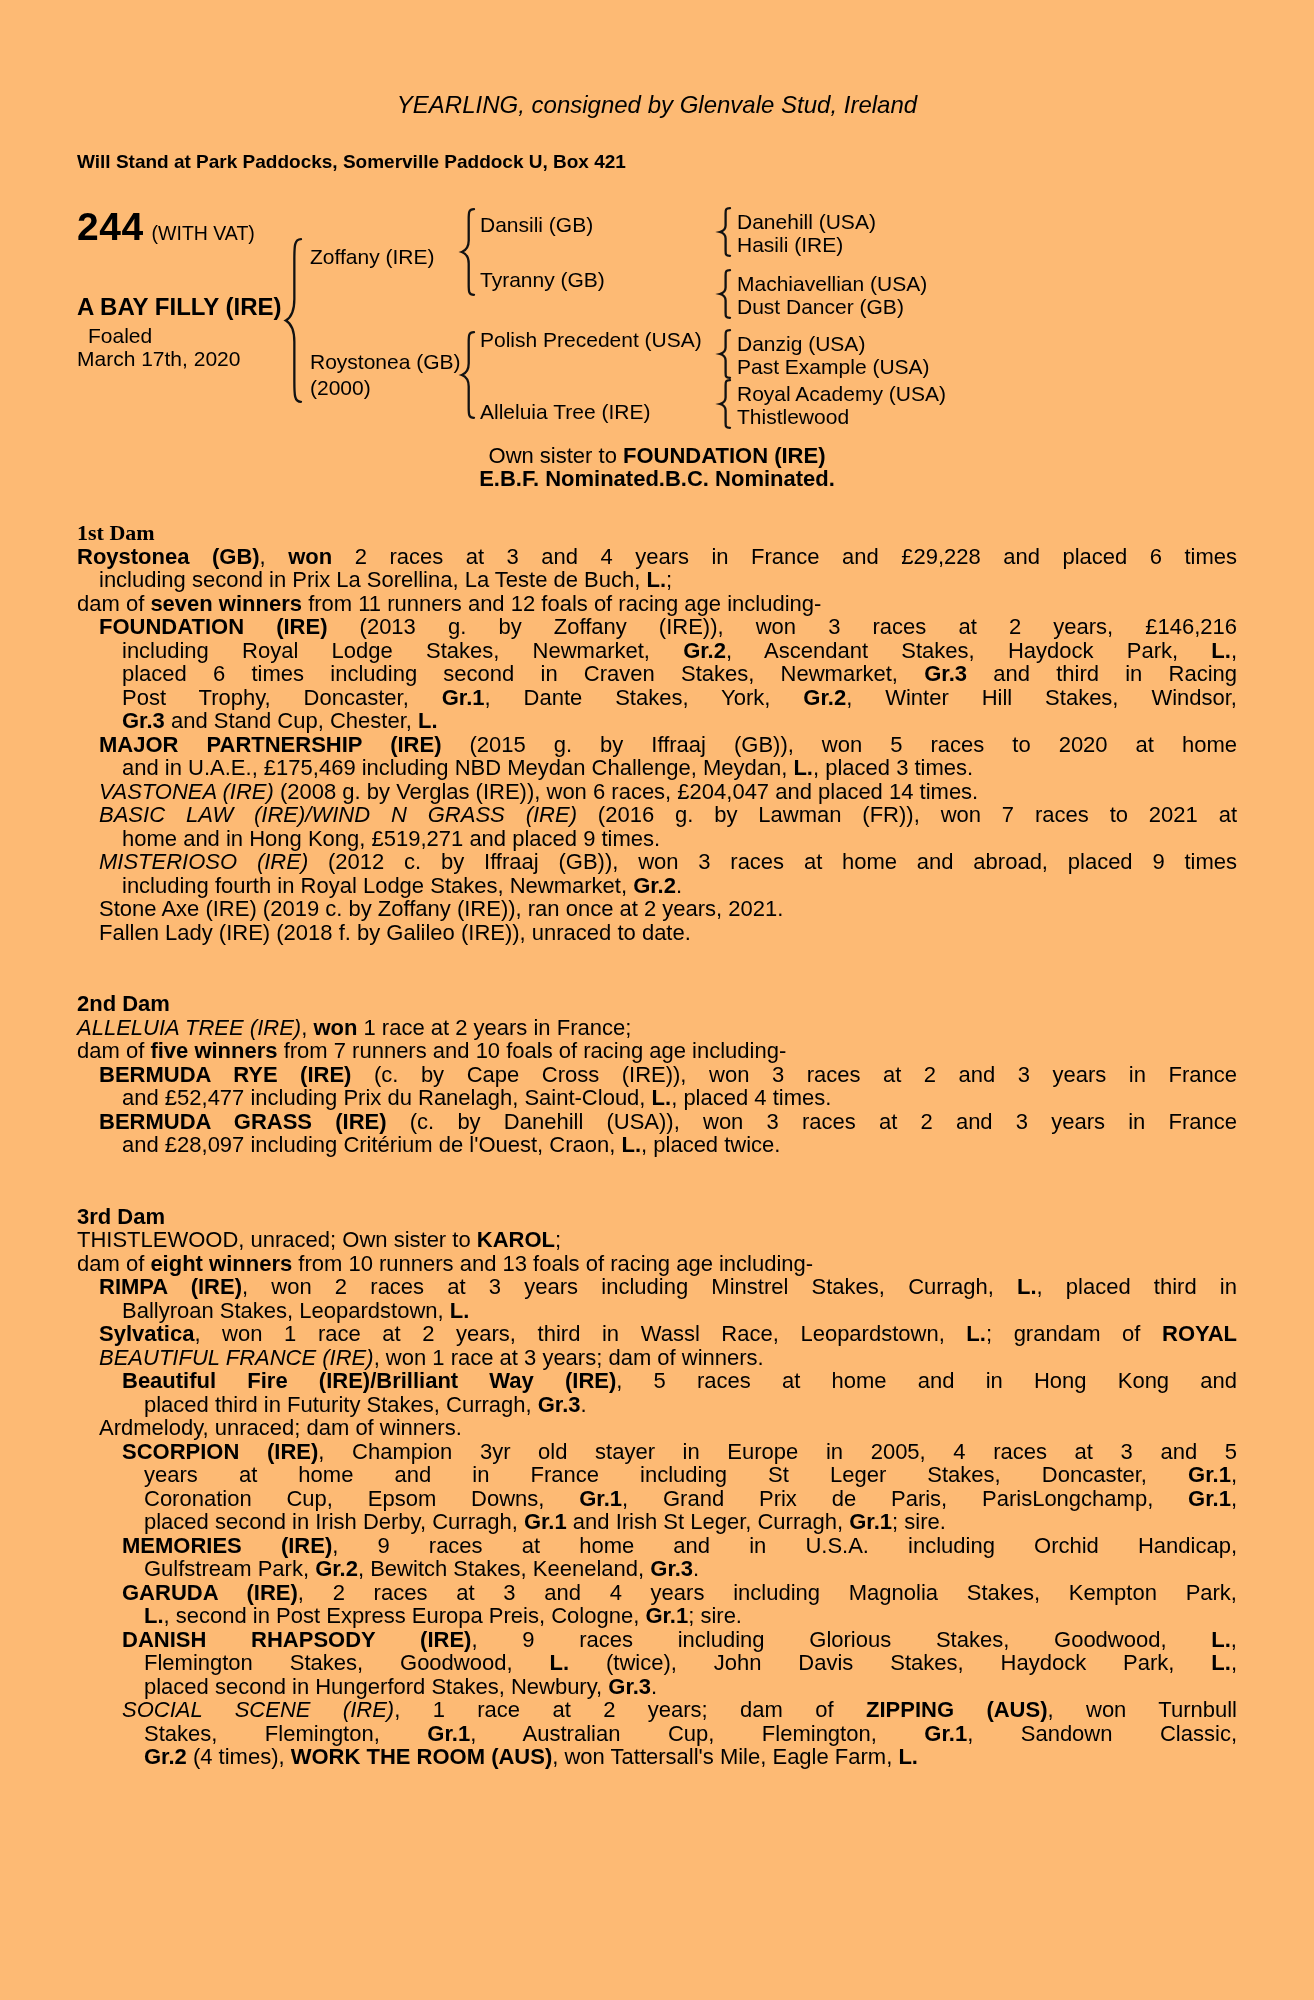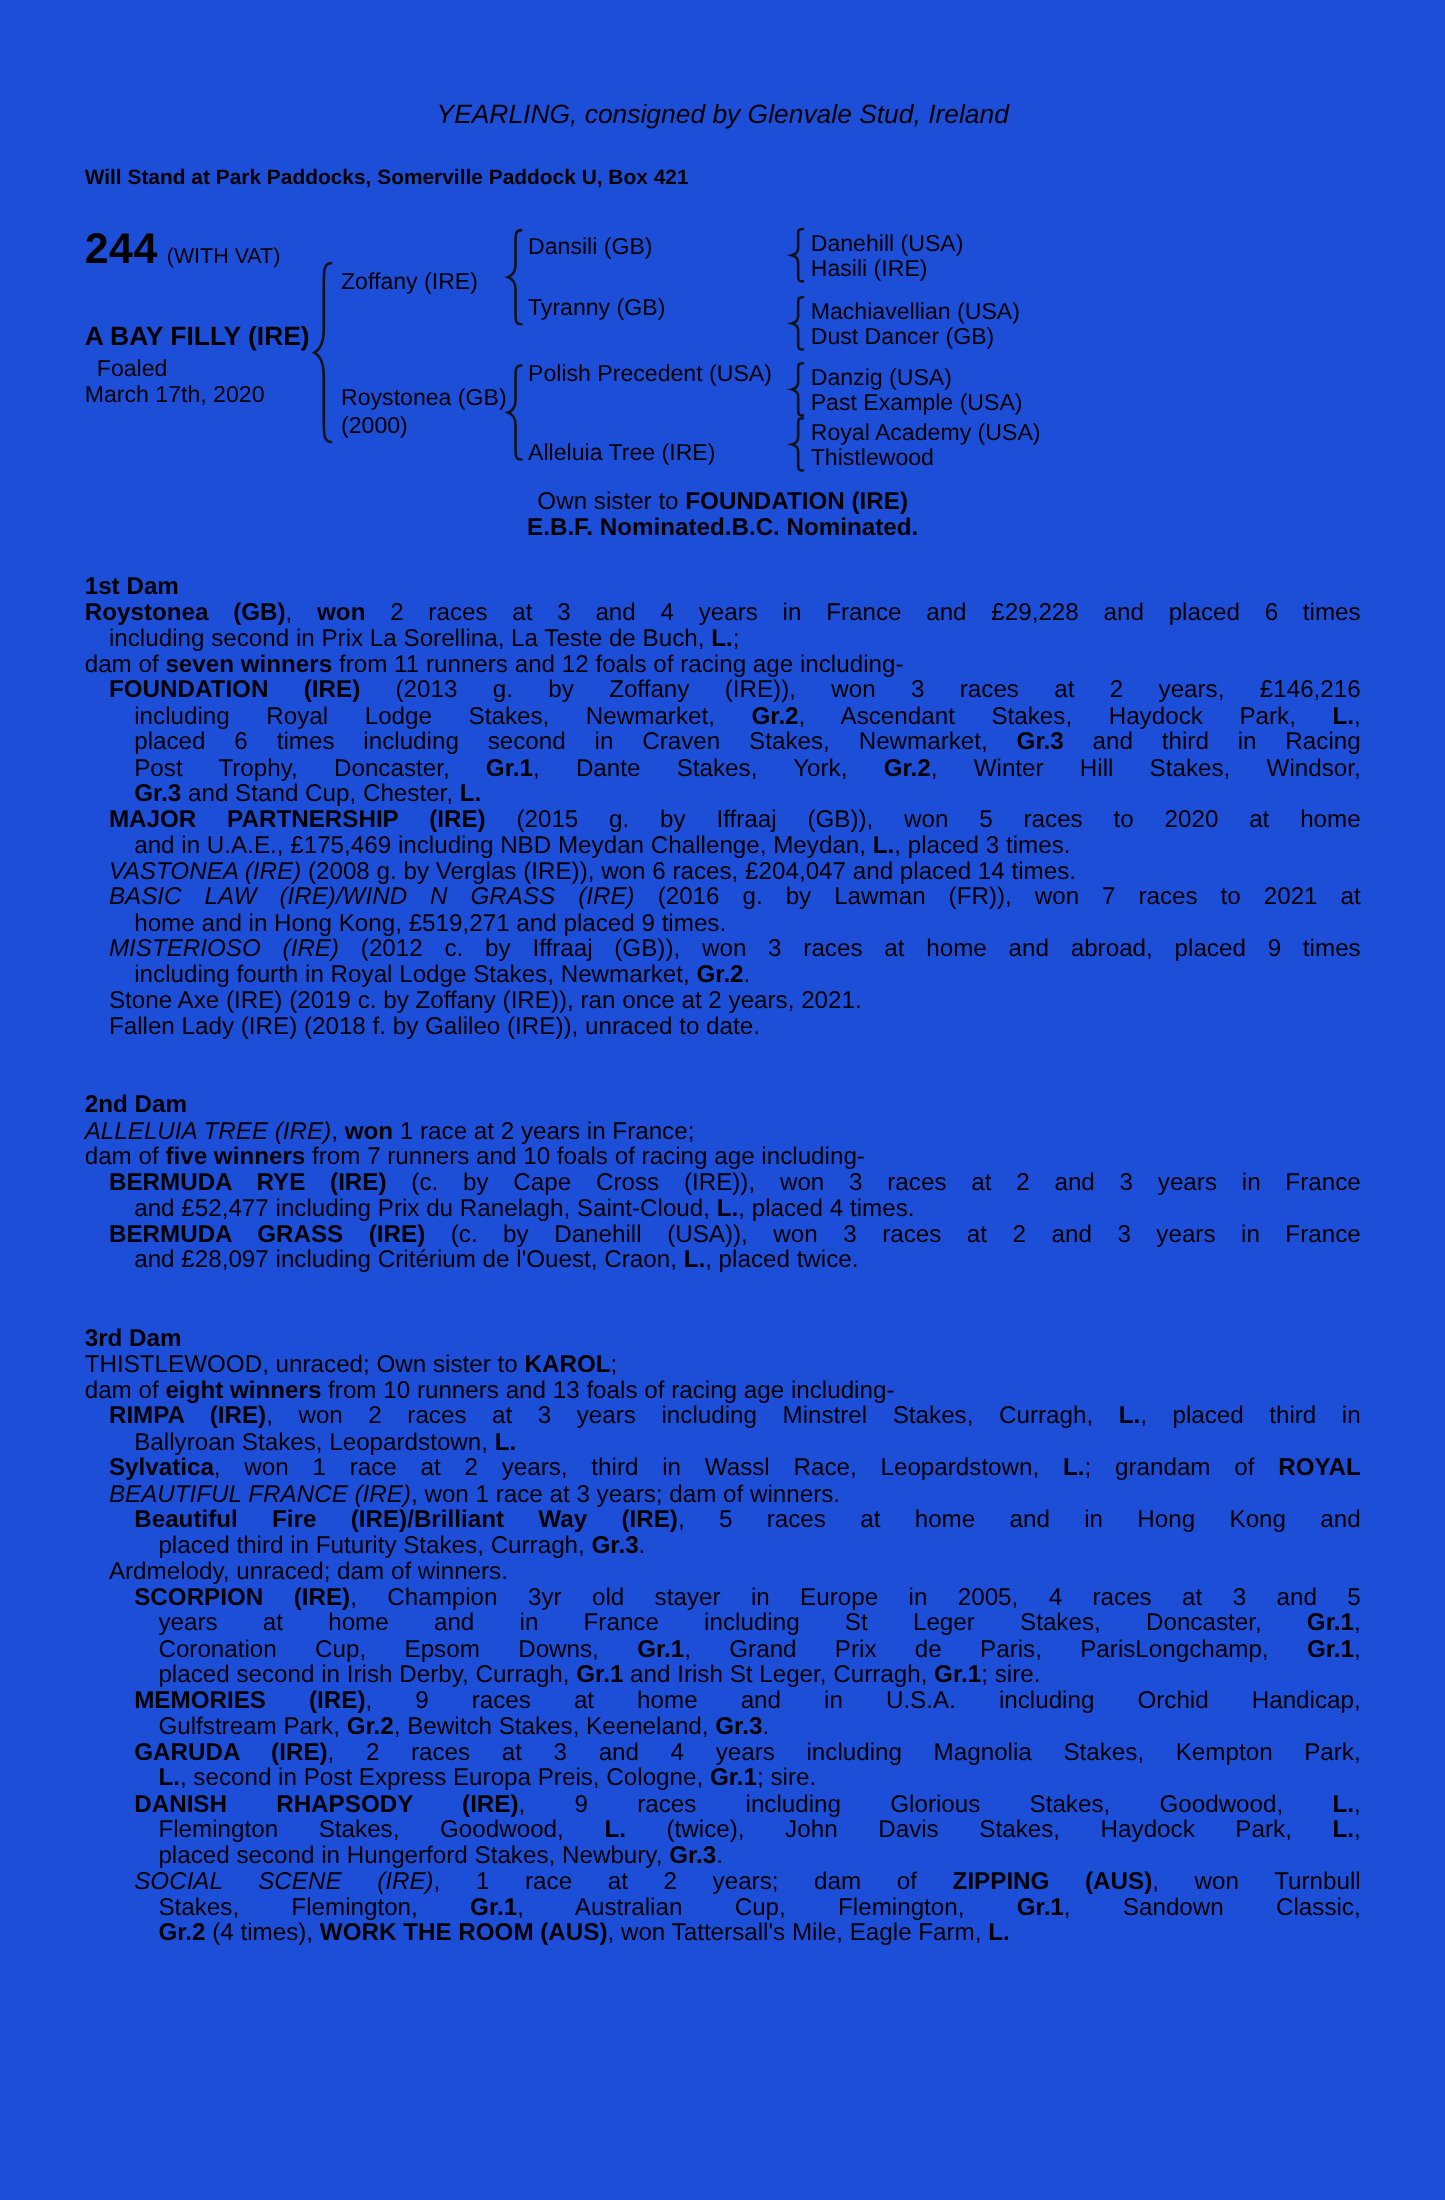--- a/index.html
+++ b/index.html
@@ -1,17 +1,17 @@
 <!DOCTYPE html>
 <html><head>
 <meta charset="utf-8">
 <style>
   html,body{margin:0;padding:0;background:#e8e8e8;}
   .page{
-    position:relative;width:1314px;height:2000px;background:#1d4ed8;color:#000;
+    position:relative;width:1314px;height:2000px;background:#fdba74;color:#000;
     font-family:"Liberation Sans", sans-serif;overflow:hidden;
     padding:0 77px;box-sizing:border-box;margin:0 auto;
   }
   .consignor{margin-top:92px;text-align:center;font-style:italic;font-size:24px;line-height:26px;}
   .stand{margin-top:32px;font-weight:bold;font-size:19px;line-height:24px;}
   
   .pedigree{position:relative;margin-top:26px;height:230px;font-size:21px;}
   .pedigree .abs{position:absolute;white-space:nowrap;line-height:23px;}
   .lot-line{left:0;top:10px;display:flex;align-items:baseline;gap:8px;}
   .lot-num{font-weight:bold;font-size:39px;line-height:34px;letter-spacing:0.5px;}
@@ -37,21 +37,21 @@
   .br-g3{left:642px;top:129px;}
   .br-g4{left:642px;top:179px;}
   
   .own-sister{margin-top:14px;text-align:center;font-size:22px;line-height:23px;}
   .noms{display:flex;justify-content:center;font-weight:bold;font-size:22px;line-height:23px;}
   .b{font-weight:bold;}
   .it{font-style:italic;}
   
   .sections{margin-top:31px;font-size:22px;}
   .dam-heading{font-weight:bold;line-height:23.5px;margin-top:48px;}
-  .sections > .dam-heading:first-child{margin-top:18px;}
+  .sections > .dam-heading:first-child{margin-top:18px;font-family:Liberation Serif, serif;}
   .para{margin:0;}
   .line{line-height:23.5px;}
   .line.fill{text-align:justify;text-align-last:justify;}
   .indent-0 .line{padding-left:22px;}
   .indent-0 .line:first-child{padding-left:0;}
   .indent-1 .line{padding-left:45px;}
   .indent-1 .line:first-child{padding-left:22px;}
   .indent-2 .line{padding-left:67px;}
   .indent-2 .line:first-child{padding-left:45px;}
 </style>

